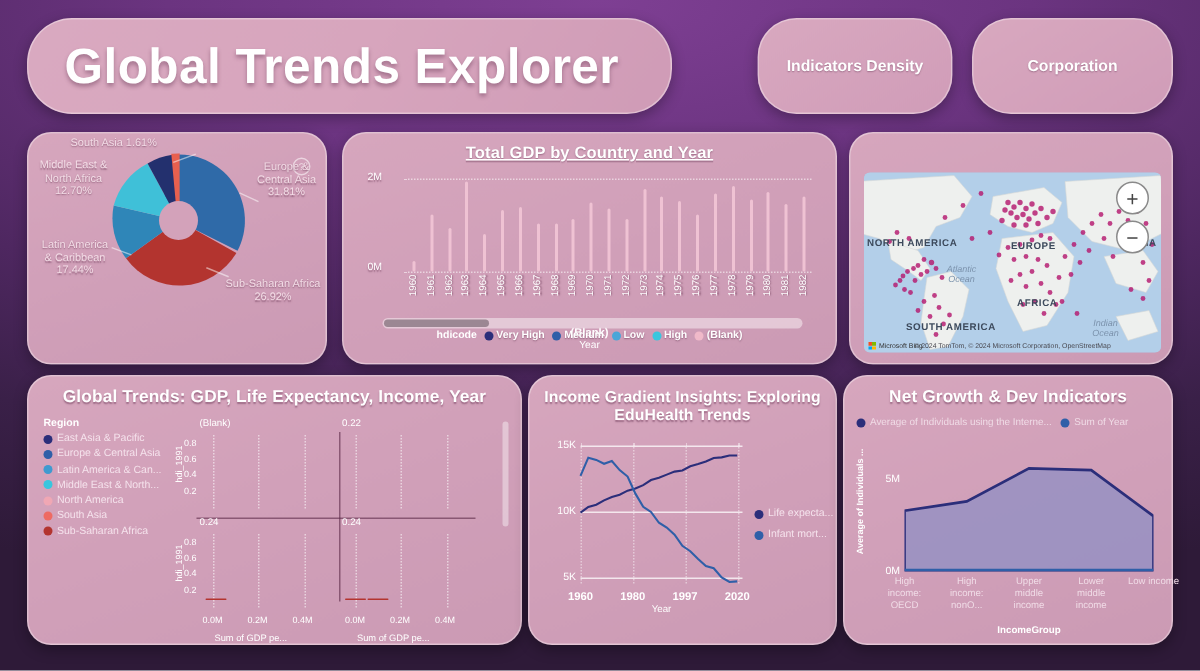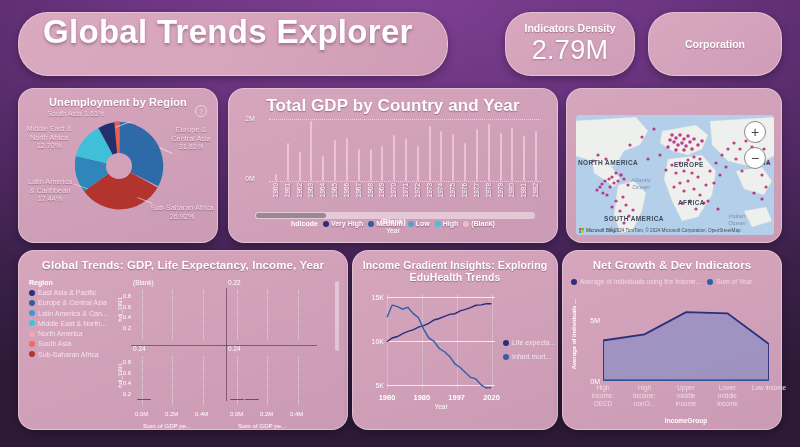--- a/index.html
+++ b/index.html
@@ -25,21 +25,21 @@
     text-align:center;color:#ffffff;font-weight:bold;
     text-shadow:0 1px 1px rgba(90,40,70,.45);
     letter-spacing:.1px;
   }
 
   
   #title-card{
     left:18px;top:12px;width:430px;height:64px;
     border-radius:30px;
     background:linear-gradient(120deg,#d9a9c0 0%, #d7a5bd 50%, #cf9bb6 100%);
-    display:flex;align-items:flex-start;
+    display:flex;align-items:center;
   }
   #title-text{
     color:#fff;font-size:33px;font-weight:bold;padding-left:24px;
     letter-spacing:.3px;text-shadow:0 2px 3px rgba(80,35,65,.40);
   }
   .kpi{
     top:12px;height:64px;border-radius:26px;
     display:flex;flex-direction:column;align-items:center;justify-content:center;
     background:linear-gradient(150deg,#d8a8bf 0%, #d09cb8 100%);
   }
@@ -59,21 +59,21 @@
   #lbl-latam{left:8px;top:70px;width:46px;}
   #lbl-europe{left:148px;top:18px;width:48px;}
   #lbl-ssa{left:128px;top:96px;width:70px;}
   #info-icon{position:absolute;right:10px;top:16px;width:10px;height:10px;border-radius:50%;
     border:1px solid rgba(255,255,255,.55);color:rgba(255,255,255,.65);font-size:6.5px;
     display:flex;align-items:center;justify-content:center;}
   .leader{position:absolute;background:rgba(255,255,255,.5);height:1px;}
 
   
   #gdp-card{left:228px;top:88px;width:330px;height:155px;}
-  #gdp-title{font-size:17px;padding-top:7px;}
+  #gdp-title{font-size:11px;padding-top:7px;text-decoration:underline;}
   #gdp-plot{position:absolute;left:40px;top:30px;width:272px;height:62px;}
   .grid-dot{position:absolute;left:0;width:100%;border-top:1px dotted rgba(255,255,255,.55);}
   .bar{position:absolute;bottom:0;width:2px;background:#efc2d3;border-radius:1px;}
   .ytick{position:absolute;left:16px;color:#fff;font-size:7px;text-shadow:0 1px 1px rgba(90,40,70,.5);}
   #xlabels{position:absolute;left:40px;top:94px;width:272px;height:34px;}
   .xt{position:absolute;color:#fff;font-size:6.5px;writing-mode:vertical-rl;transform:rotate(180deg);
       text-shadow:0 1px 1px rgba(90,40,70,.5);}
   #gdp-blank{position:absolute;width:100%;top:128px;text-align:center;color:#fff;font-size:7.5px;font-weight:bold;}
   #gdp-axis-title{position:absolute;width:100%;top:138px;text-align:center;color:#fff;font-size:6.8px;}
   #gdp-slider{position:absolute;left:26px;top:123px;width:280px;height:7px;border-radius:4px;background:rgba(235,215,225,.75);}
@@ -149,29 +149,27 @@
 <body>
 
 <div class="dash">
 
   <div class="card" id="title-card">
     <div id="title-text">Global Trends Explorer</div>
   </div>
 
   <div class="card kpi" id="kpi-pop">
     <div class="kpi-label">Indicators Density</div>
-    <div class="kpi-value">2.79M</div>
   </div>
 
   <div class="card kpi" id="kpi-unemp">
     <div class="kpi-label">Corporation</div>
   </div>
 
   <div class="card" id="donut-card">
-    <div class="card-title" id="donut-title">Unemployment by Region</div>
     <div id="info-icon">?</div>
     <div id="donut-wrap">
       <svg id="donut-svg" width="96" height="96" viewBox="0 0 96 96">
 
         <path d="M48 4 A44 44 0 0 1 86.6 69.6 L35.5 41.8 Z" fill="#2f6aa8" transform="rotate(-2 48 48)"></path>
 
         <path d="M86.6 69.6 A44 44 0 0 1 13.0 73.2 L48 48 Z" fill="#b3342f"></path>
 
         <path d="M13.0 73.2 A44 44 0 0 1 4.8 38.0 L48 48 Z" fill="#2f86b8"></path>
 

